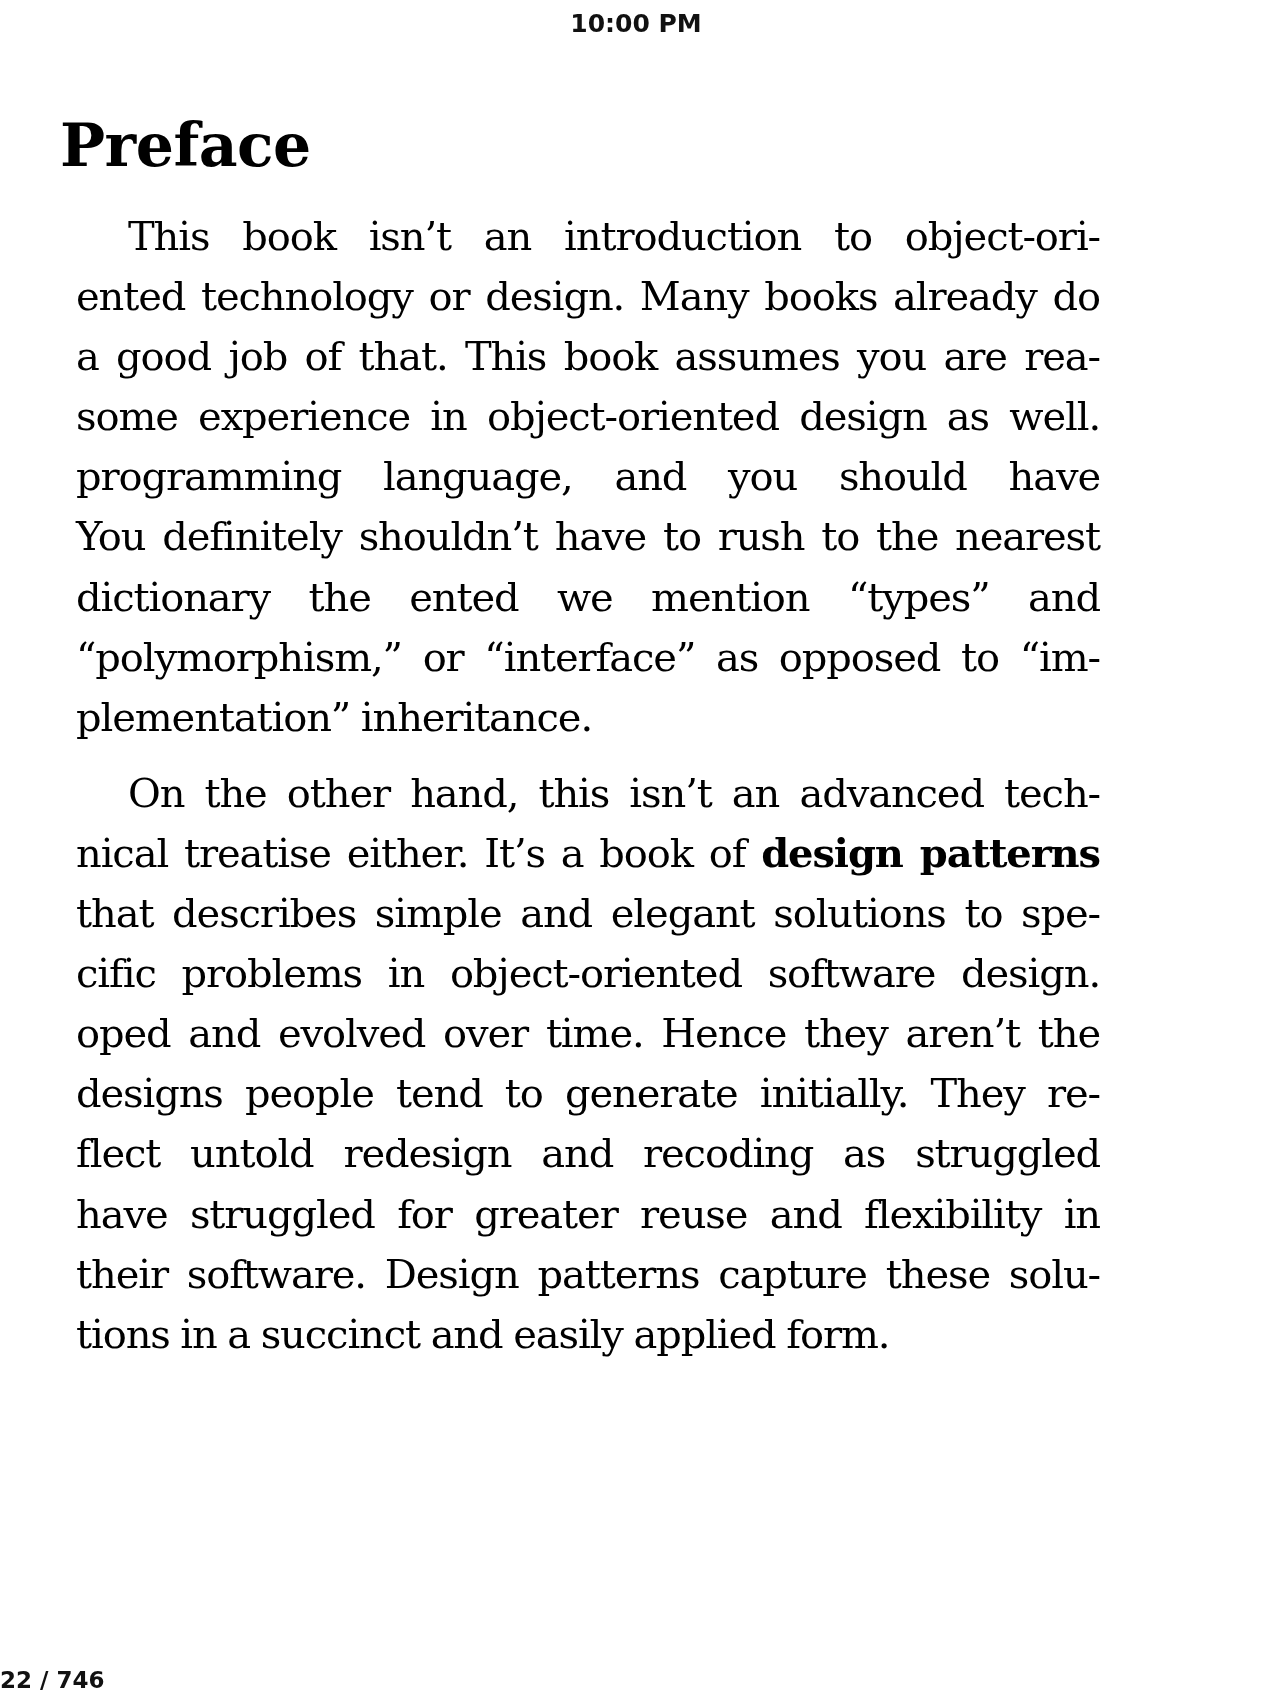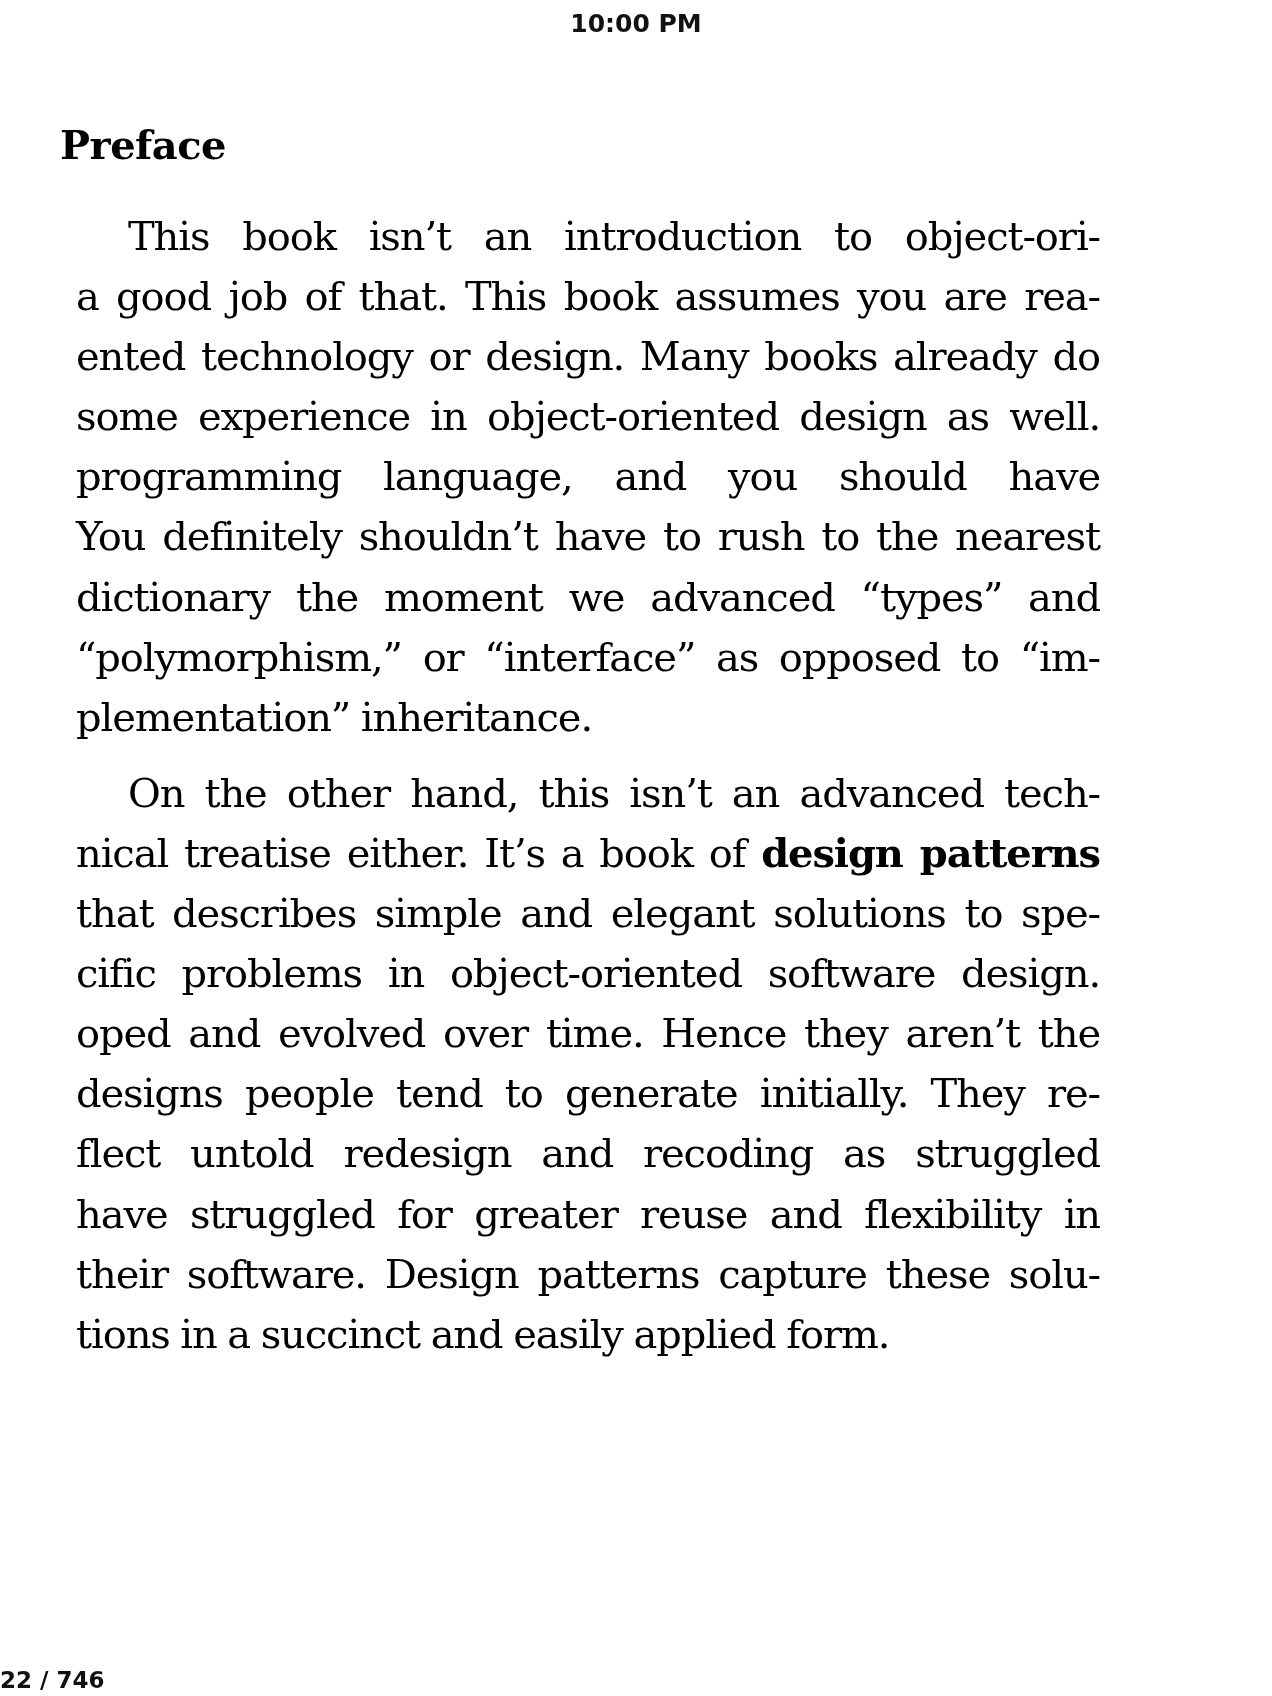--- a/index.html
+++ b/index.html
@@ -28,21 +28,21 @@
   }
   .reader {
     position: absolute;
     left: 60px;
     top: 100px;
     width: 1056px;
   }
   .chapter-title {
     font-family: "DejaVu Serif", serif;
     font-weight: bold;
-    font-size: 40px;
+    font-size: 60px;
     line-height: 90px;
     margin: 0 0 8px 0;
     letter-spacing: -0.5px;
   }
   .para {
     margin: 16px;
     font-family: "DejaVu Serif", serif;
     font-size: 40px;
     line-height: 60.1px;
   }
@@ -83,26 +83,26 @@
 
 <div class="status-bar">
   <span>10:00 PM</span>
 </div>
 
 <div class="reader">
   <h1 class="chapter-title">Preface</h1>
 
   <p class="para">
     <span class="line indent">This book isn’t an introduction to object-ori-</span>
+    <span class="line">ented technology or design. Many books already do</span>
     <span class="line">a good job of that. This book assumes you are rea-</span>
-    <span class="line">ented technology or design. Many books already do</span>
     <span class="line">some experience in object-oriented design as well.</span>
     <span class="line">programming language, and you should have</span>
     <span class="line">You definitely shouldn’t have to rush to the nearest</span>
-    <span class="line">dictionary the moment we advanced “types” and</span>
+    <span class="line">dictionary the ented we mention “types” and</span>
     <span class="line">“polymorphism,” or “interface” as opposed to “im-</span>
     <span class="line last">plementation” inheritance.</span>
   </p>
 
   <p class="para">
     <span class="line indent">On the other hand, this isn’t an advanced tech-</span>
     <span class="line"><span>nical treatise either. It’s a book of </span><b>design patterns</b></span>
     <span class="line">that describes simple and elegant solutions to spe-</span>
     <span class="line">cific problems in object-oriented software design.</span>
     <span class="line">oped and evolved over time. Hence they aren’t the</span>

